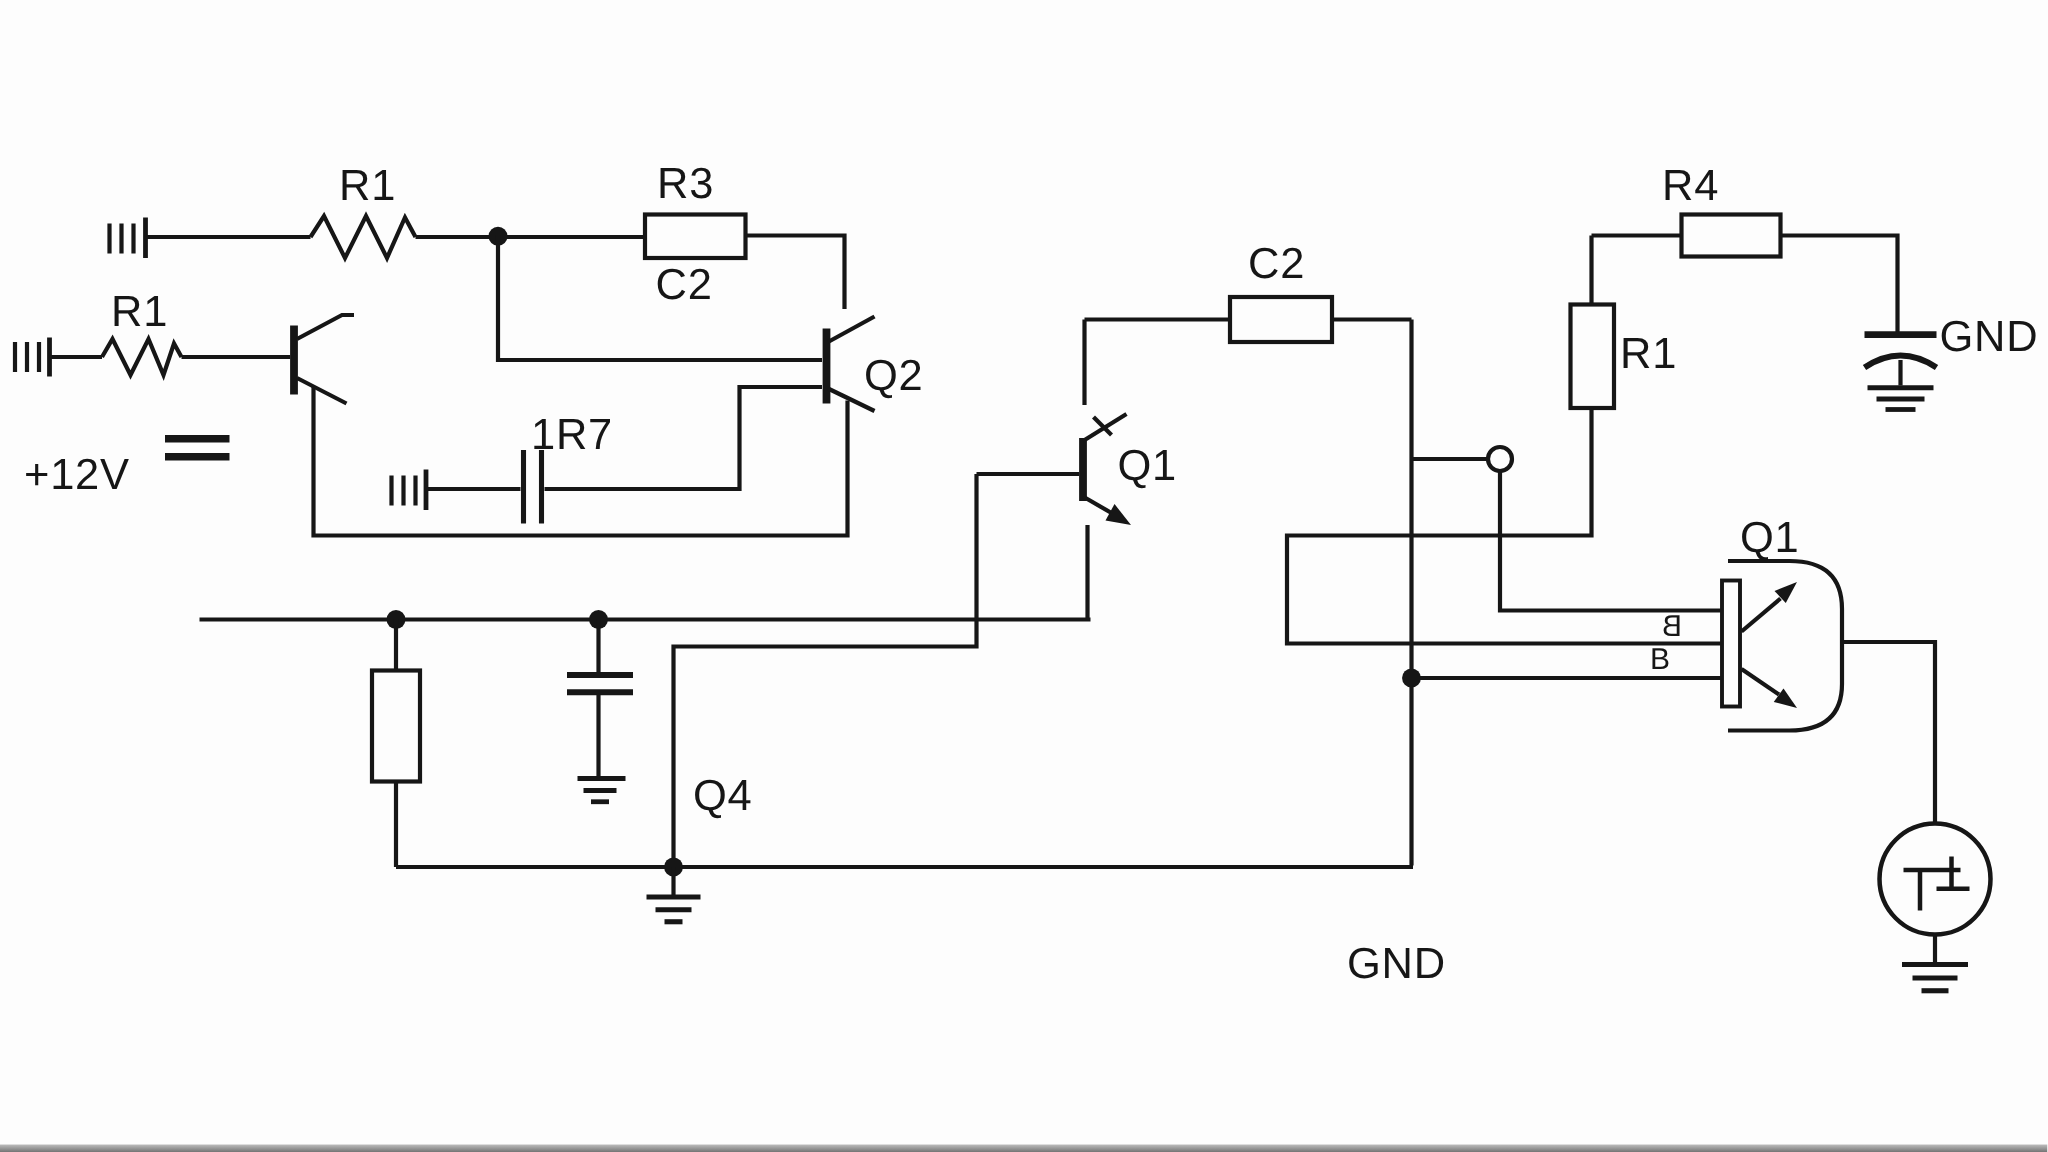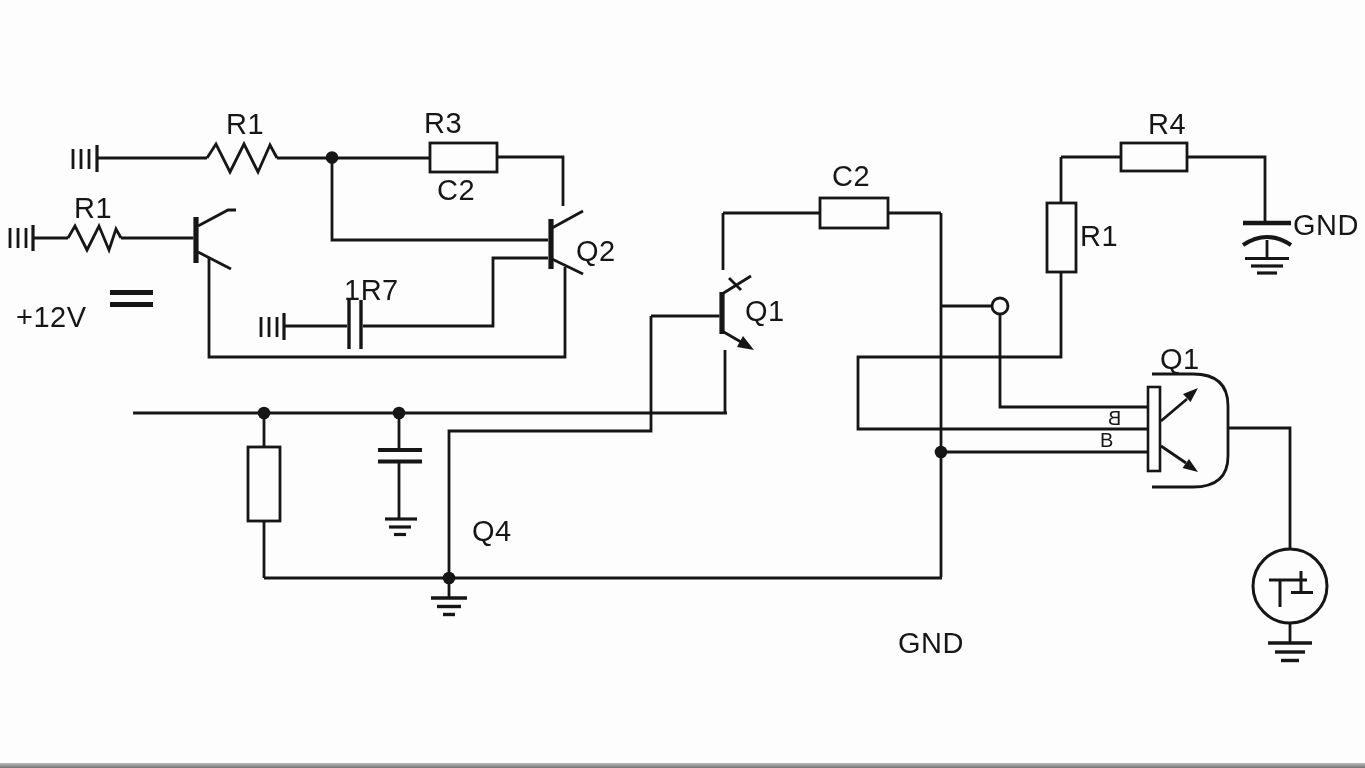--- a/index.html
+++ b/index.html
@@ -182,30 +182,30 @@
     <g>
       <path d="M1268,643 H1312" stroke-width="3.4"></path>
       <path d="M1275,652 H1305" stroke-width="3.4"></path>
       <path d="M1281,660.5 H1299" stroke-width="3.4"></path>
     </g>
 
   </g>
 </svg>
 
 <div class="lbl" style="left:226px;top:110px">R1</div>
-<div class="lbl" style="left:424px;top:109px">R3</div>
+<div class="lbl" style="left:438px;top:109px">R3</div>
 <div class="lbl" style="left:437px;top:176px">C2</div>
 <div class="lbl" style="left:74px;top:194px">R1</div>
 <div class="lbl" style="left:16px;top:303px">+12V</div>
-<div class="lbl" style="left:344px;top:276px">1R7</div>
+<div class="lbl" style="left:354px;top:276px">1R7</div>
 <div class="lbl" style="left:576px;top:237px">Q2</div>
 <div class="lbl" style="left:832px;top:162px">C2</div>
 <div class="lbl" style="left:745px;top:297px">Q1</div>
-<div class="lbl" style="left:472px;top:517px">Q4</div>
-<div class="lbl" style="left:1148px;top:110px">R4</div>
+<div class="lbl" style="left:462px;top:517px">Q4</div>
+<div class="lbl" style="left:1108px;top:110px">R4</div>
 <div class="lbl" style="left:1080px;top:222px">R1</div>
 <div class="lbl" style="left:1293px;top:211px">GND</div>
 <div class="lbl" style="left:1160px;top:345px">Q1</div>
 <div class="lbl small" style="left:1108px;top:408px"><span class="mirrored">B</span></div>
 <div class="lbl small" style="left:1100px;top:430px">B</div>
 <div class="lbl" style="left:898px;top:629px">GND</div>
 
 <div class="bottom-bar"></div>
 
 </div>

